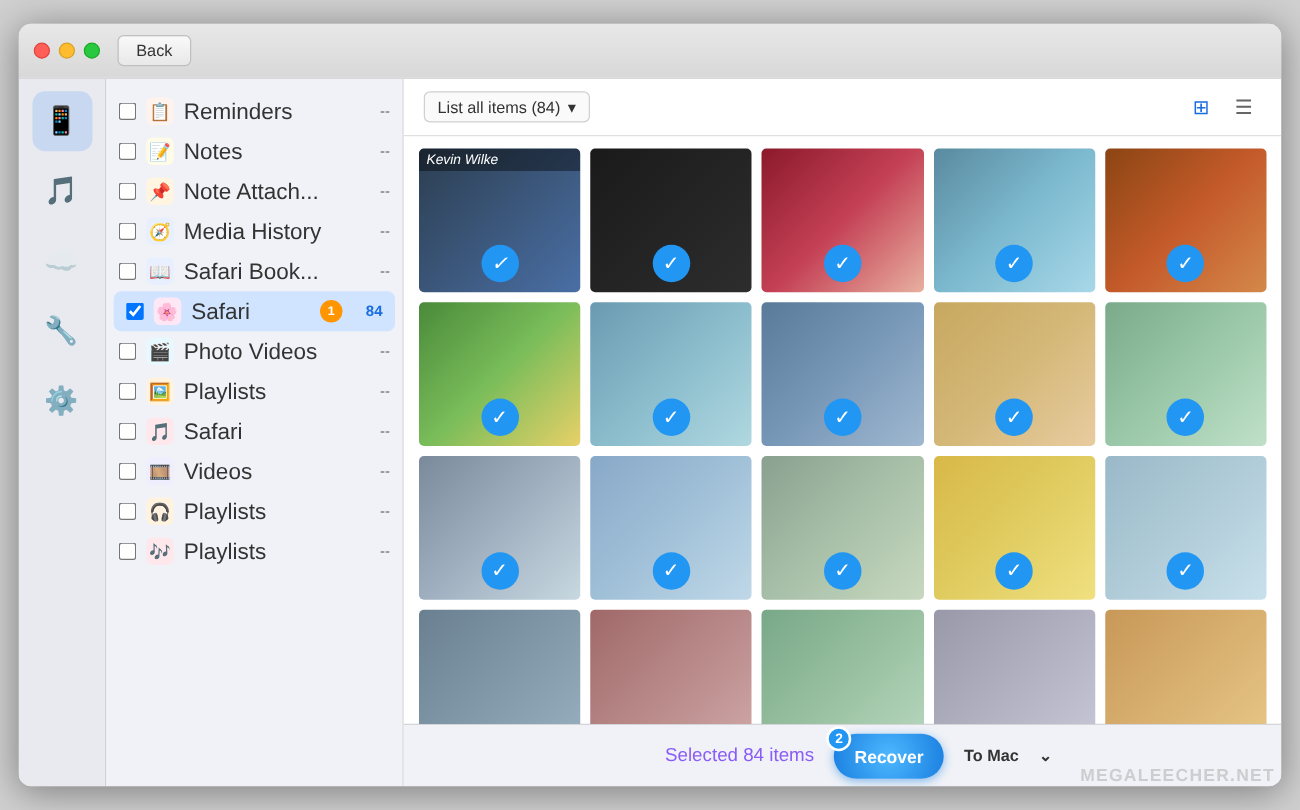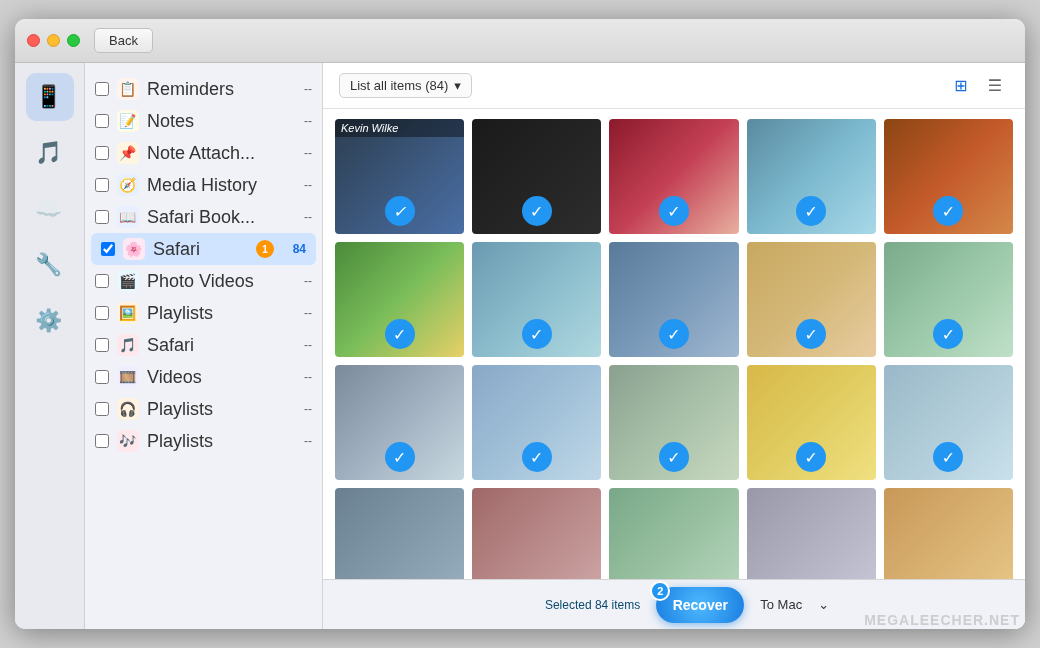--- a/index.html
+++ b/index.html
@@ -240,22 +240,22 @@
       height: 50px;
       background: #f0f2f7;
       border-top: 1px solid #d5d5d5;
       display: flex;
       align-items: center;
       justify-content: center;
       gap: 16px;
       flex-shrink: 0;
     }
     .selected-label {
-      font-size: 12px;
-      color: #0c4a6e;
+      font-size: 15px;
+      color: #8b5cf6;
       margin-left: 26px;
     }
     .recover-btn {
       background: radial-gradient(circle, #4db8ff, #1a7fe0);
       color: white;
       border: none;
       border-radius: 22px;
       width: 88px;
       height: 36px;
       font-size: 14px;
@@ -282,20 +282,21 @@
       align-items: center;
       justify-content: center;
     }
     .to-mac {
       font-size: 13px;
       color: #333;
       display: flex;
       align-items: flex-end;
       gap: 16px;
       cursor: pointer;
+      font-weight: bold;
     }
     .watermark {
       position: absolute;
       bottom: 20px;
       right: 20px;
       font-size: 14px;
       color: rgba(180,180,180,0.6);
       font-weight: 600;
       letter-spacing: 1px;
       pointer-events: none;

